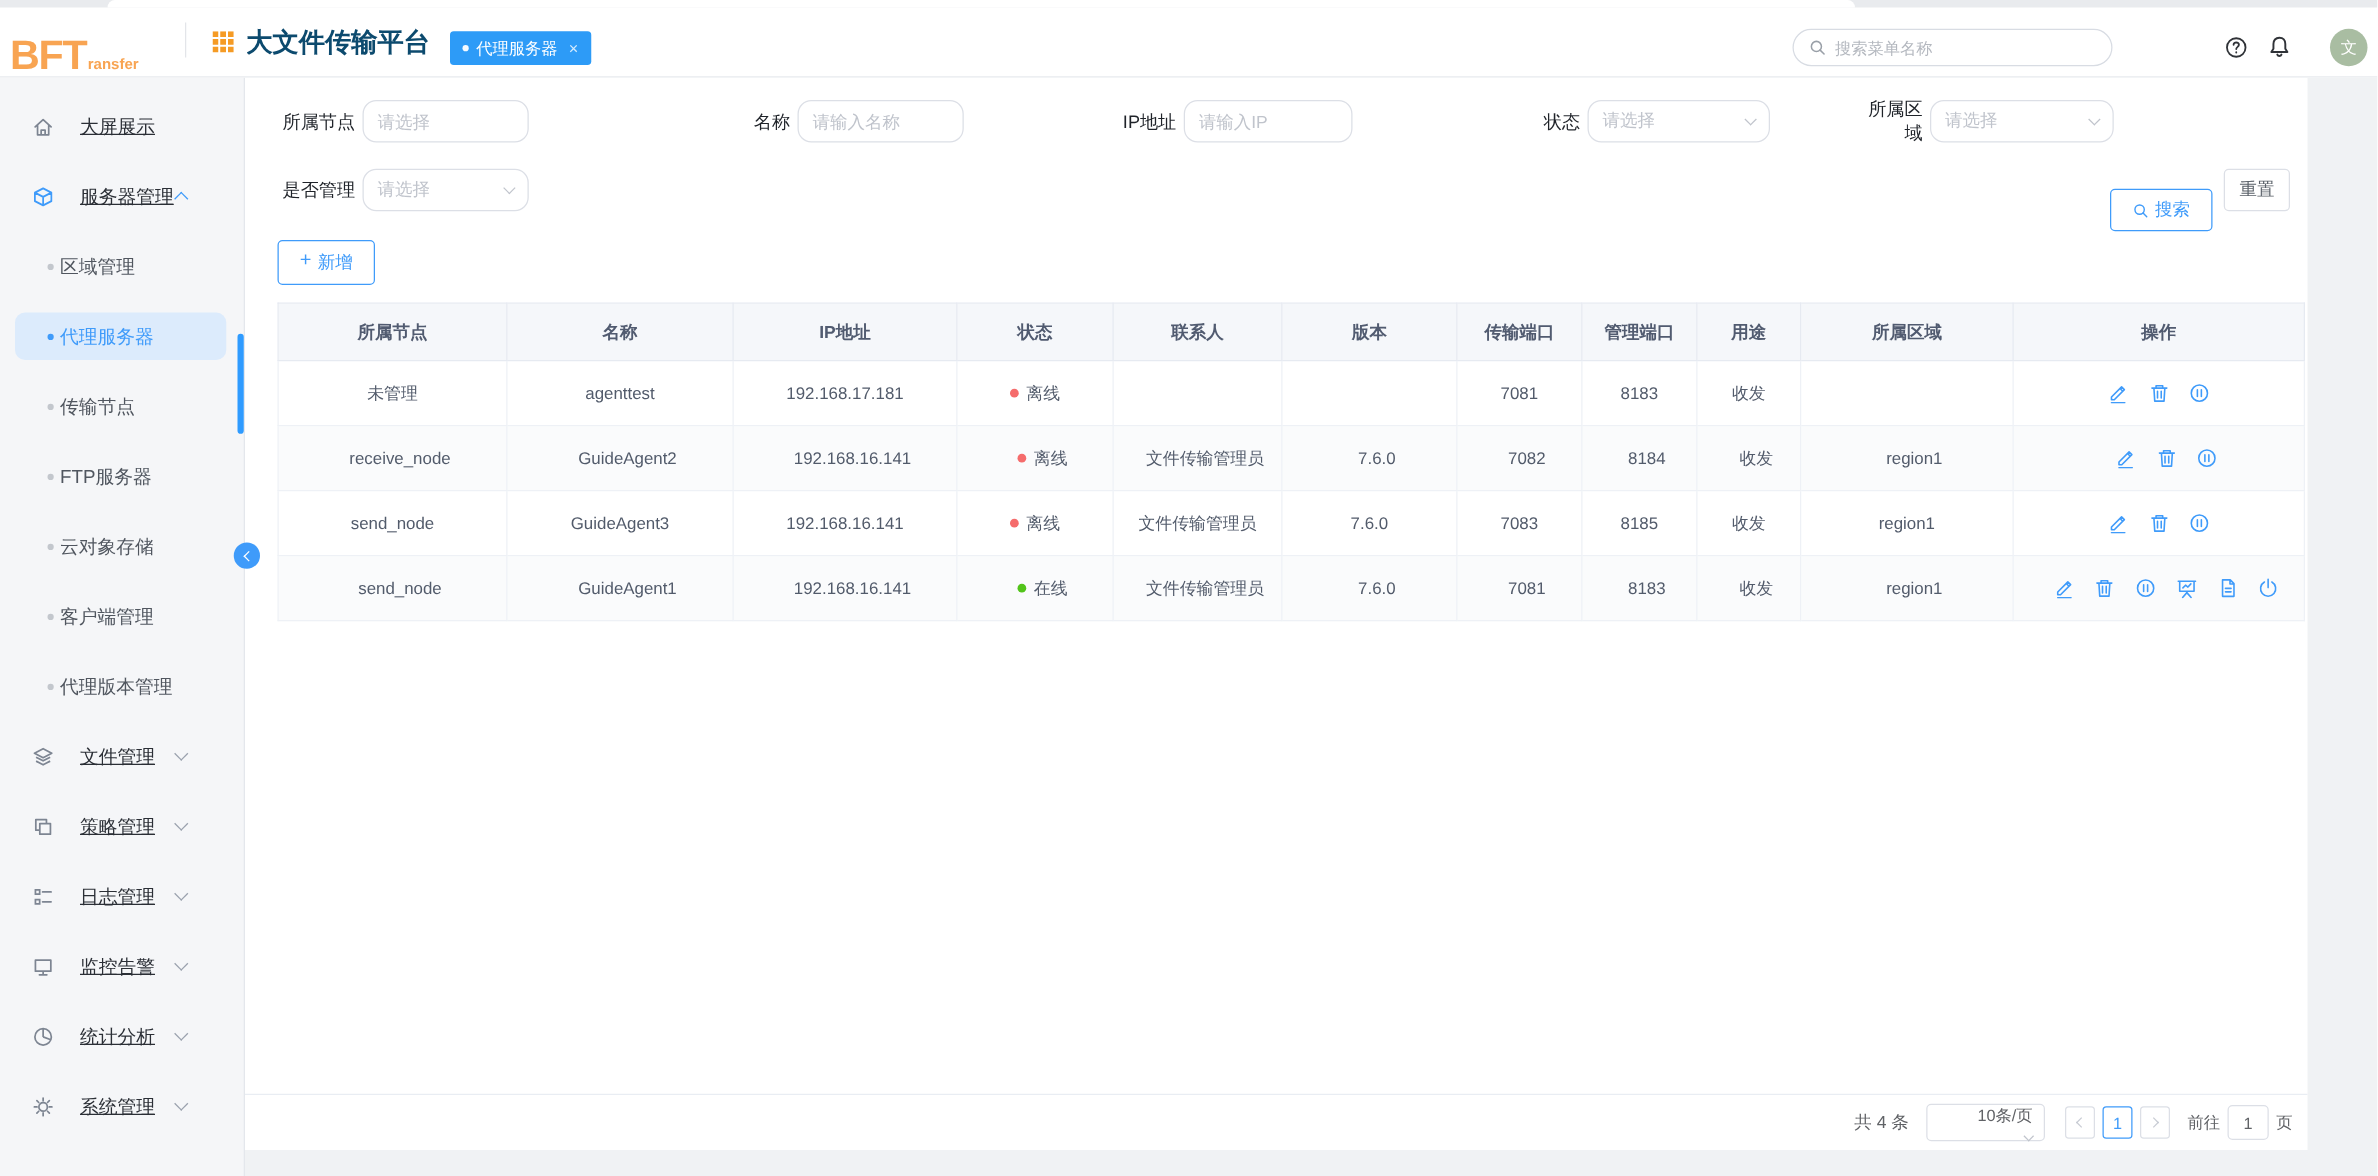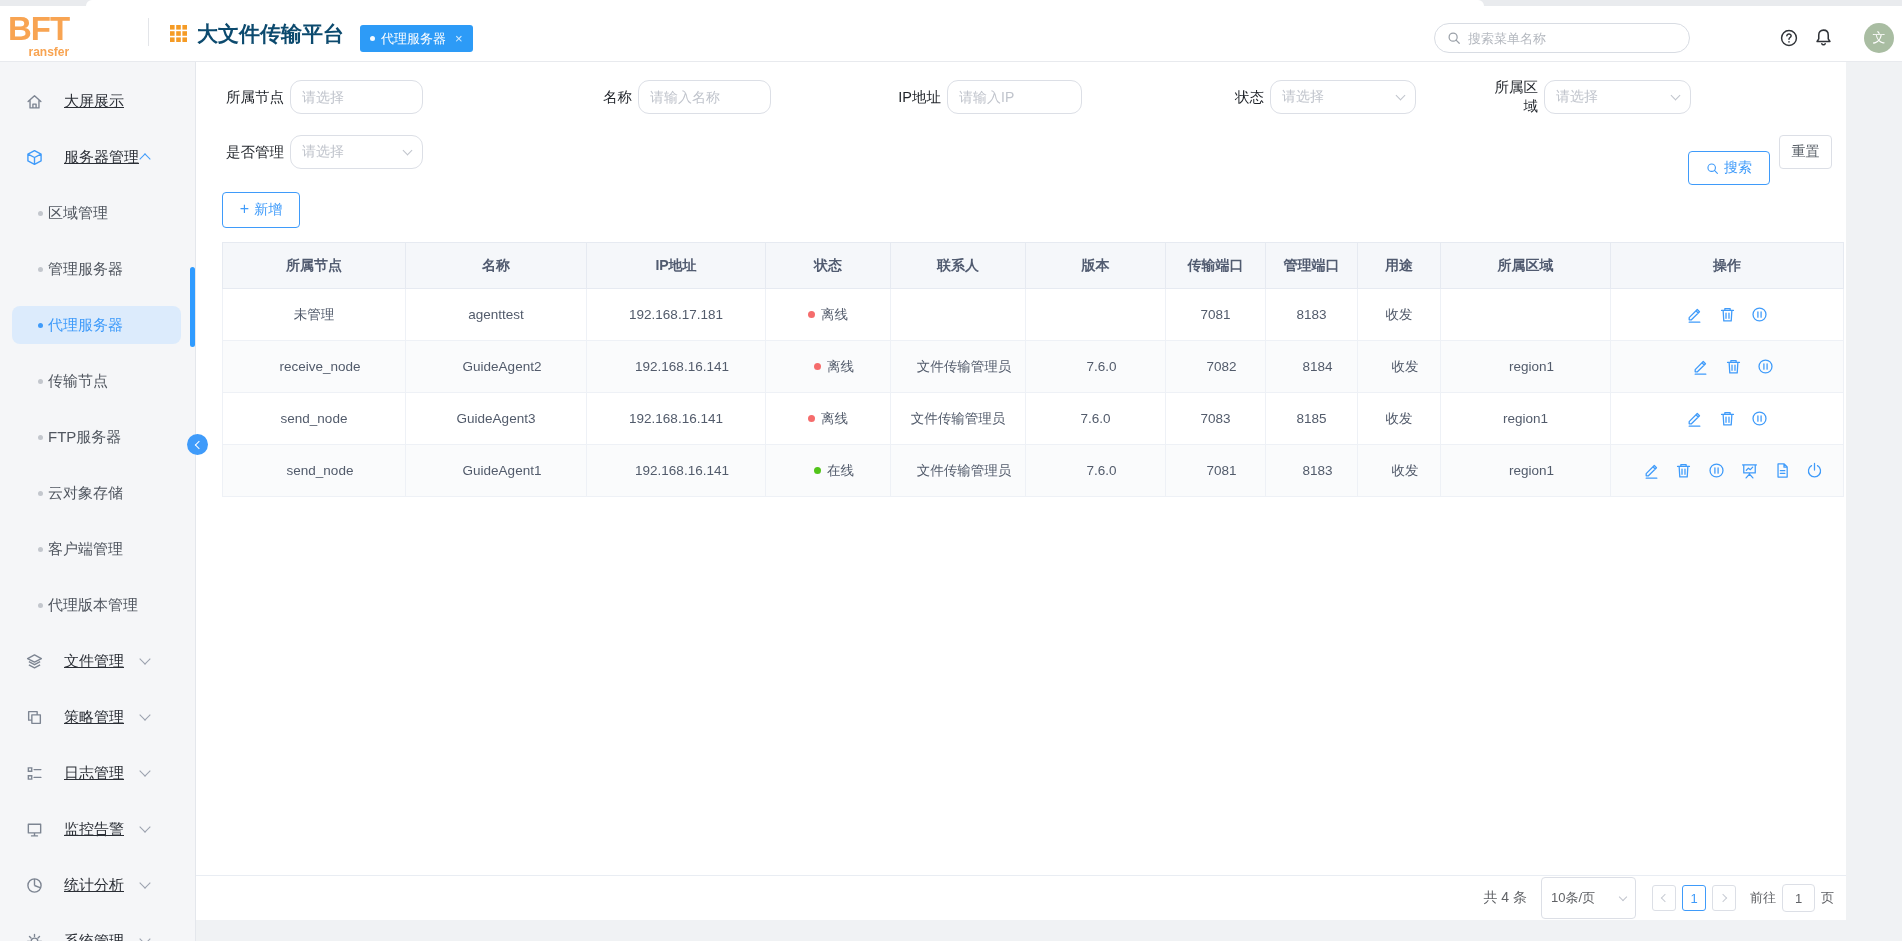--- a/index.html
+++ b/index.html
@@ -8,21 +8,21 @@
   .app { position:relative; width:1902px; height:941px; }
 
   
   .browser-strip { position:absolute; left:0; top:0; width:100%; height:6px; background:#e9ebee; }
   .browser-tab   { position:absolute; left:86px; top:0; width:1398px; height:6px; background:#fff;
                    border-radius:9px 9px 0 0; }
 
   
   .header { position:absolute; left:0; top:0; width:100%; height:62px; background:#fff;
             border-bottom:1px solid #e8eaee; z-index:10; }
-  .logo { position:absolute; left:8px; top:13px; display:flex; align-items:flex-end;flex-direction:column; }
+  .logo { position:absolute; left:8px; top:28px; display:flex; align-items:flex-end; }
   .logo-main { font-size:33px; font-weight:900; color:#f8a452; letter-spacing:-1px; line-height:32px; }
   .logo-suffix { font-size:12px; font-weight:700; color:#f8a452; margin-left:1px; margin-bottom:2px; }
   .hdr-divider { position:absolute; left:148px; top:18px; width:1px; height:28px; background:#e3e5e9; }
   .grid-ic { position:absolute; left:170px; top:25px; width:17px; height:17px; color:#f59b25; }
   .app-title { position:absolute; left:197px; top:20px; font-size:21px; font-weight:700; color:#0c4a6e; }
   .nav-tab { position:absolute; left:360px; top:25px; height:27px; background:#2d9bf7; color:#fff;
              border-radius:3px; display:flex; align-items:center; padding:0 10px; font-size:13px; cursor:pointer; }
   .tab-dot { width:5px; height:5px; border-radius:50%; background:#fff; margin-right:6px; opacity:.95; }
   .tab-close { margin-left:9px; font-size:13px; opacity:.8; cursor:pointer; }
   .hdr-search { position:absolute; left:1434px; top:23px; width:256px; height:30px; border:1px solid #d8dce3;
@@ -101,22 +101,22 @@
   .dot { display:inline-block; width:7px; height:7px; border-radius:50%; margin-right:6px; vertical-align:1px; }
   .dot.off { background:#f56c6c; }
   .dot.on  { background:#52c41a; }
   .ops { white-space:nowrap; }
   .ai { width:17px; height:17px; color:#3f9bfa; cursor:pointer; margin:0 6px; vertical-align:middle; }
 
   
   .footer { position:absolute; left:0; top:813px; width:100%; height:45px; border-top:1px solid #e9edf3;
             display:flex; align-items:center; justify-content:flex-end; padding-right:12px; }
   .pg-total { font-size:14px; color:#606266; margin-right:14px; }
-  .pg-size { width:95px; height:42px; border:1px solid #dcdfe6; border-radius:4px; display:flex;
-             align-items:center; justify-content:space-between; padding:0 9px; cursor:pointer; margin-right:16px; }
+  .pg-size { width:95px; height:30px; border:1px solid #dcdfe6; border-radius:4px; display:flex;
+             align-items:flex-end; justify-content:space-between; padding:0 9px; cursor:pointer; margin-right:16px;flex-direction:column; }
   .pg-size span { font-size:13px; color:#606266; }
   .pg-size .chev-d { width:6px; height:6px; border-right:1.3px solid #c0c4cc; border-bottom:1.3px solid #c0c4cc;
                      transform:rotate(45deg); margin-top:-2px; }
   .pg-btn { width:24px; height:26px; border:1px solid #dcdfe6; border-radius:3px; display:flex;
             align-items:center; justify-content:center; margin-right:6px; cursor:pointer; background:#fff; }
   .pg-btn .c { width:6px; height:6px; border-left:1.5px solid #c8ccd4; border-bottom:1.5px solid #c8ccd4; }
   .pg-btn .c.left  { transform:rotate(45deg);  margin-left:2px; }
   .pg-btn .c.right { transform:rotate(-135deg); margin-right:2px; }
   .pg-cur { width:24px; height:26px; border:1px solid #3f9bfa; border-radius:3px; color:#3f9bfa; font-size:13px;
             display:flex; align-items:center; justify-content:center; margin-right:6px; background:#fff; cursor:pointer; }
@@ -249,24 +249,20 @@
       <div class="m-item">
         <svg class="m-ic blue">
             <use href="#s-cube"></use>
           </svg>
         <span class="m-lb">服务器管理</span>
         <span class="chev up"></span>
       </div>
       <div class="m-sub">
         <span class="m-dot"></span>
         <span class="m-lb">区域管理</span>
-      </div>
-      <div class="m-sub">
-        <span class="m-dot"></span>
-        <span class="m-lb">管理服务器</span>
       </div>
       <div class="m-sub active">
         <span class="m-dot"></span>
         <span class="m-lb">代理服务器</span>
       </div>
       <div class="m-sub">
         <span class="m-dot"></span>
         <span class="m-lb">传输节点</span>
       </div>
       <div class="m-sub">

